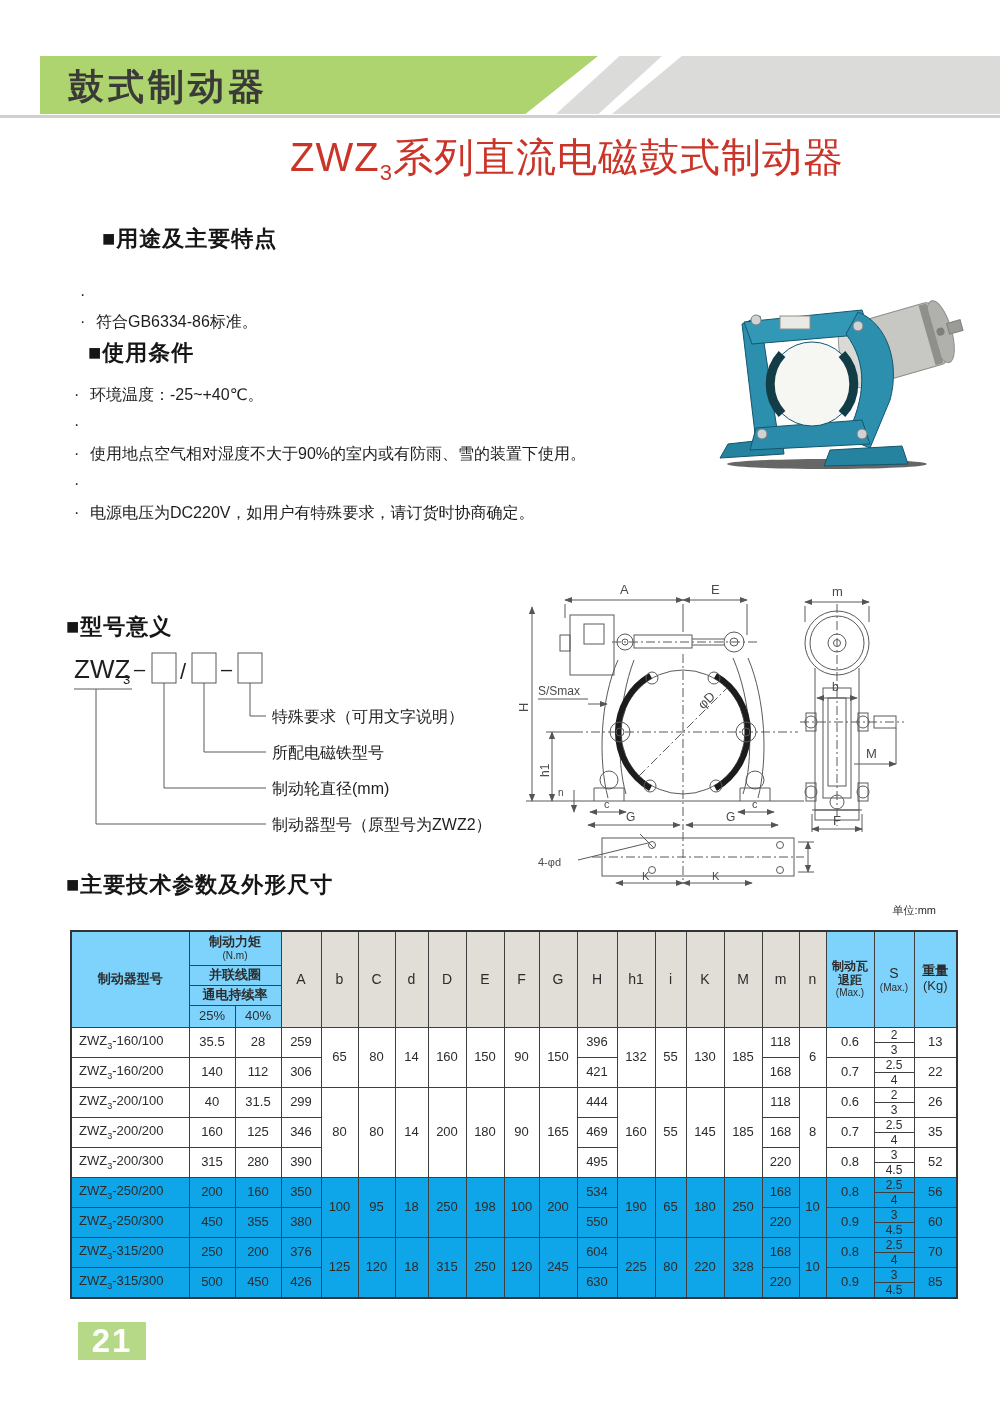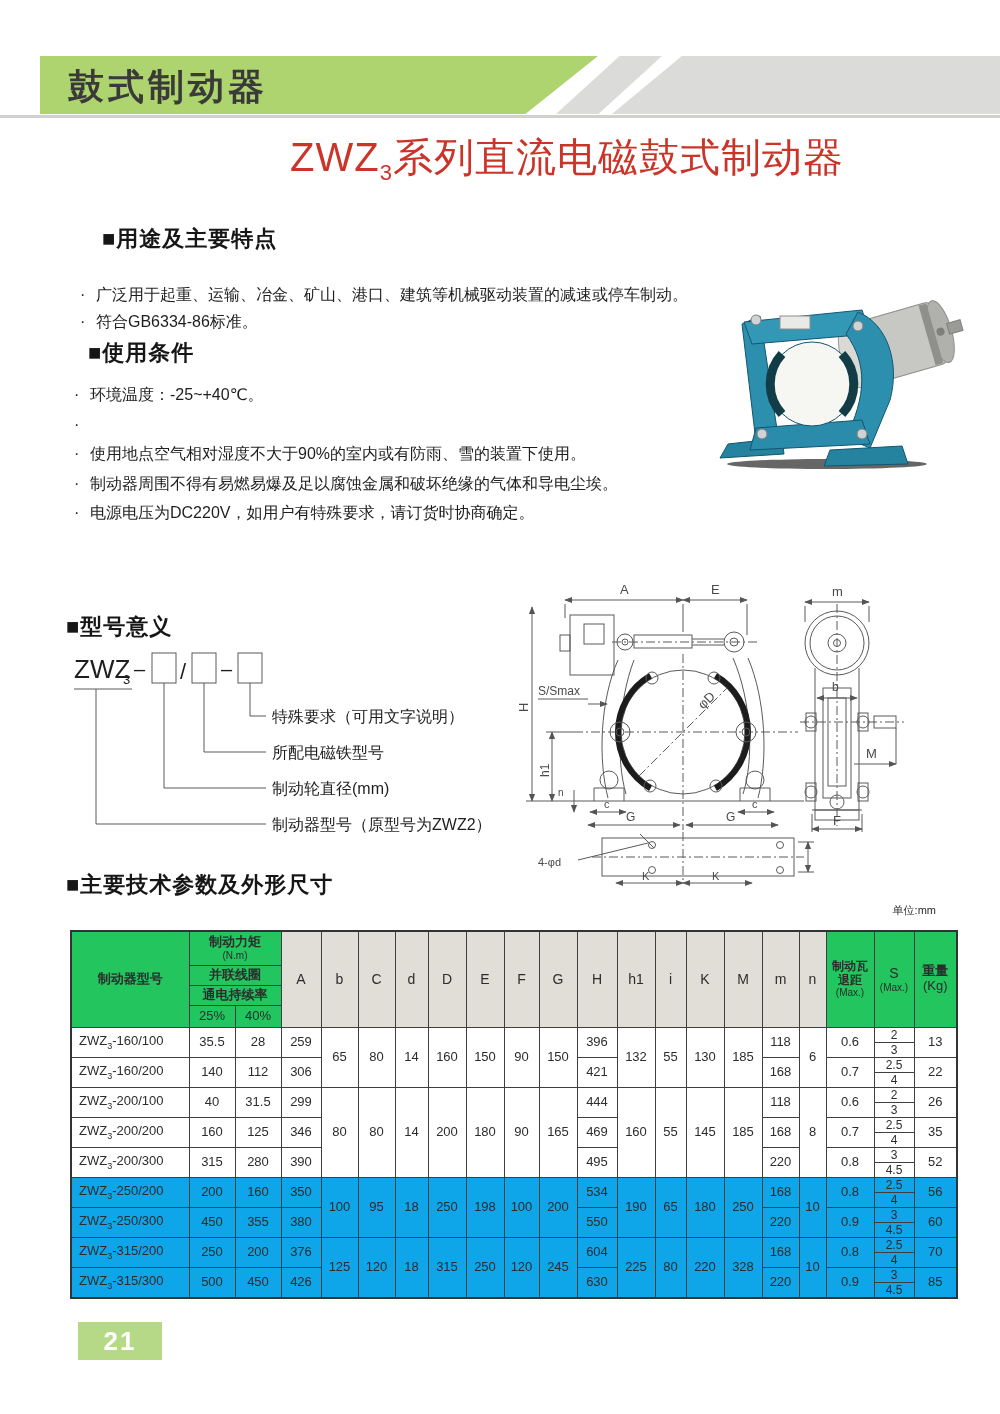--- a/index.html
+++ b/index.html
@@ -46,56 +46,55 @@
   .dd { stroke:#5a5a5a; stroke-width:1; fill:none; stroke-dasharray:9 3 2 3; }
   .shoe { stroke:#1c1c1c; stroke-width:6; fill:none; }
 
   
   .unit-label { position:absolute; left:70px; top:903px; width:866px; text-align:right;
     font-size:11px; color:#2a2a2a; }
   .spec-table { position:absolute; left:70px; top:930px; width:866px; border-collapse:collapse;
     table-layout:fixed; background:#fff; border:2px solid #333; }
   .spec-table td { border:1px solid #3f3f3f; text-align:center; vertical-align:middle;
     font-size:13px; color:#2c2c2c; padding:0; line-height:1.15; overflow:hidden; }
-  .spec-table .hd { background:#22c55e; font-weight:bold; font-size:13px; }
+  .spec-table .hd { background:#7dd3fc; font-weight:bold; font-size:13px; }
   .spec-table .dimhd { background:#e1ded7; font-weight:normal; font-size:14px; }
   .hsub { font-size:10px; font-weight:normal; }
   .hsmall { font-size:12px; }
   tr.hr1 { height:34px; } tr.hr2 { height:20px; } tr.hr3 { height:20px; } tr.hr4 { height:22px; }
   tr.r { height:30px; }
   tr.shade td { background:#0ea5e9; }
   .model-cell { text-align:left !important; padding-left:7px !important; white-space:nowrap; font-size:13px; }
   .model-cell sub { font-size:9px; }
   .sfrac { display:flex; flex-direction:column; width:100%; }
   .sfrac .st { border-bottom:1px solid #3f3f3f; line-height:14px; font-size:12px; }
   .sfrac .sb { line-height:14px; font-size:12px; }
 
   
-  .page-num { position:absolute; left:78px; top:1322px; width:84px; height:38px;
-    background:#b6d987; color:#fff; font-size:26px; font-weight:bold;
+  .page-num { position:absolute; left:78px; top:1322px; width:68px; height:38px;
+    background:#b6d987; color:#fff; font-size:33px; font-weight:bold;
     text-align:center; line-height:38px; letter-spacing:2px; }
 </style>
 </head>
 <body>
 
 <div class="banner">
   <div class="banner-green"></div>
   <div class="banner-slash"></div>
   <div class="banner-bar"></div>
   <div class="banner-rule"></div>
   <div class="banner-title">鼓式制动器</div>
 </div>
 
 <div class="page-title"><span>ZWZ</span><sub>3</sub><span>系列直流电磁鼓式制动器</span></div>
 
 <div class="sec-heading" style="left:70px; top:224px;margin-left:32px;">■用途及主要特点</div>
 <div class="bullets features" style="left:80px; top:281px; width:660px;">
   <div class="b-row">
       <span class="b-mark">·</span>
-      <span>广泛用于起重、运输、冶金、矿山、港口、建筑等机械驱动装置的减速或停车制动。</span>
     </div>
   <div class="b-row">
       <span class="b-mark">·</span>
       <span>符合GB6334-86标准。</span>
     </div>
 </div>
 
 <svg class="abs" style="left:712px; top:268px;" width="258" height="205" viewBox="0 0 258 205">
   <ellipse cx="115" cy="196" rx="100" ry="5" fill="#ececе8" opacity="0.6"></ellipse>
 
@@ -135,21 +134,20 @@
     </div>
   <div class="b-row">
       <span class="b-mark">·</span>
     </div>
   <div class="b-row">
       <span class="b-mark">·</span>
       <span>使用地点空气相对湿度不大于90%的室内或有防雨、雪的装置下使用。</span>
     </div>
   <div class="b-row">
       <span class="b-mark">·</span>
-      <span>制动器周围不得有易燃易爆及足以腐蚀金属和破坏绝缘的气体和导电尘埃。</span>
     </div>
   <div class="b-row">
       <span class="b-mark">·</span>
       <span>电源电压为DC220V，如用户有特殊要求，请订货时协商确定。</span>
     </div>
 </div>
 
 <div class="sec-heading" style="left:66px; top:612px;">■型号意义</div>
 <svg class="abs model-svg" style="left:66px; top:645px;" width="480" height="200" viewBox="0 0 480 200">
   <text x="8" y="33" font-size="26">ZWZ</text>

